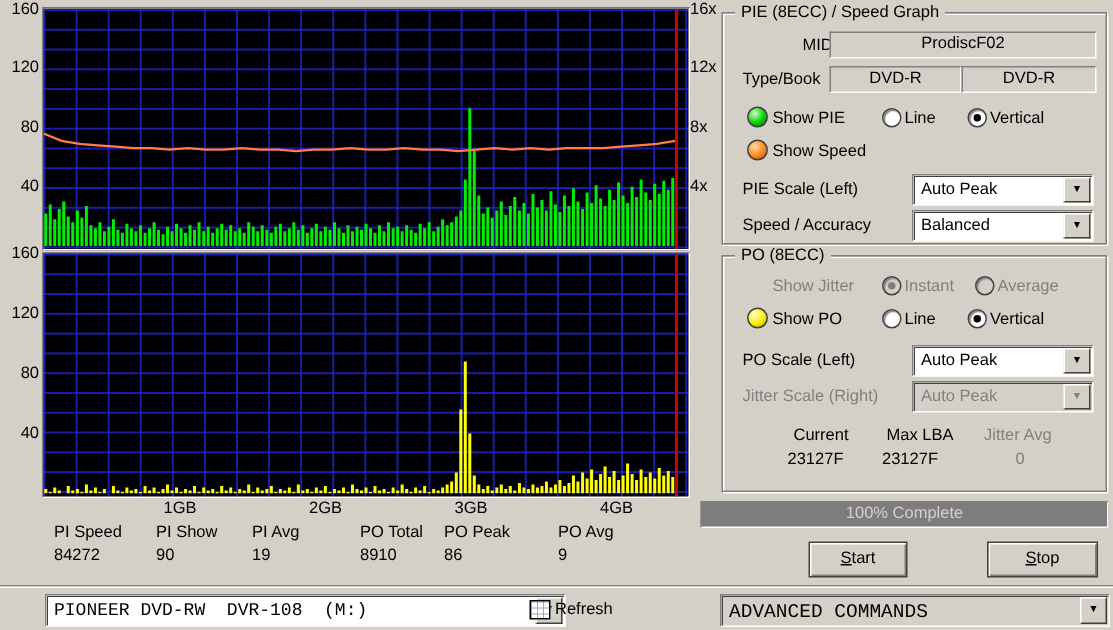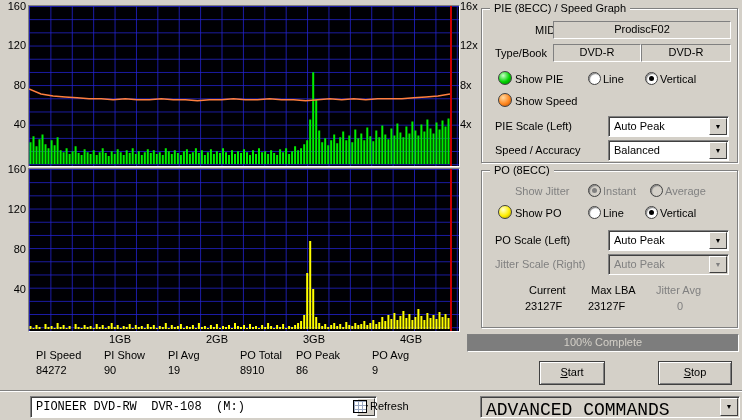--- a/index.html
+++ b/index.html
@@ -127,21 +127,21 @@
 
   <div class="divider"></div>
 
   <div class="combo" style="left:4px;top:396px;width:345px;height:20px;margin-left:26px;">
     <span class="val mono" style="top:3px">PIONEER DVD-RW  DVR-108  (M:)</span>
     <span class="drop" style="height:16px;line-height:16px;">▼</span>
   </div>
   <div class="ricon" style="left:353px;top:400px;"></div>
   <div class="abs" style="left:370px;top:400px;">Refresh</div>
   <div class="combo" style="left:480px;top:396px;width:258px;height:20px;background:#d4d0c8;">
-    <span class="val mono" style="top:3px;font-size:18px;">ADVANCED COMMANDS</span>
+    <span class="val mono" style="top:3px;font-size:13px;">ADVANCED COMMANDS</span>
     <span class="drop" style="height:16px;line-height:16px;">▼</span>
   </div>
 
   <div class="group" style="left:481px;top:8px;width:255px;height:153px;">
     <span class="gtitle">PIE (8ECC) / Speed Graph</span>
 
     <span class="abs" style="left:13px;top:15px;margin-left:40px;">MID Code</span>
     <span class="sbox" style="left:71px;top:12px;width:176px;height:16px;">ProdiscF02</span>
 
     <span class="abs" style="left:13px;top:38px;">Type/Book</span>

